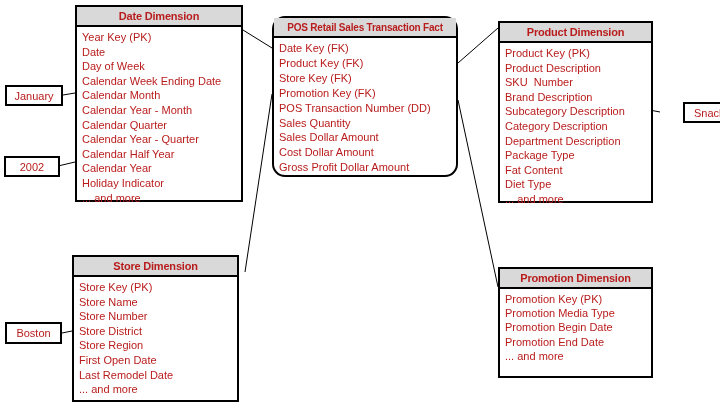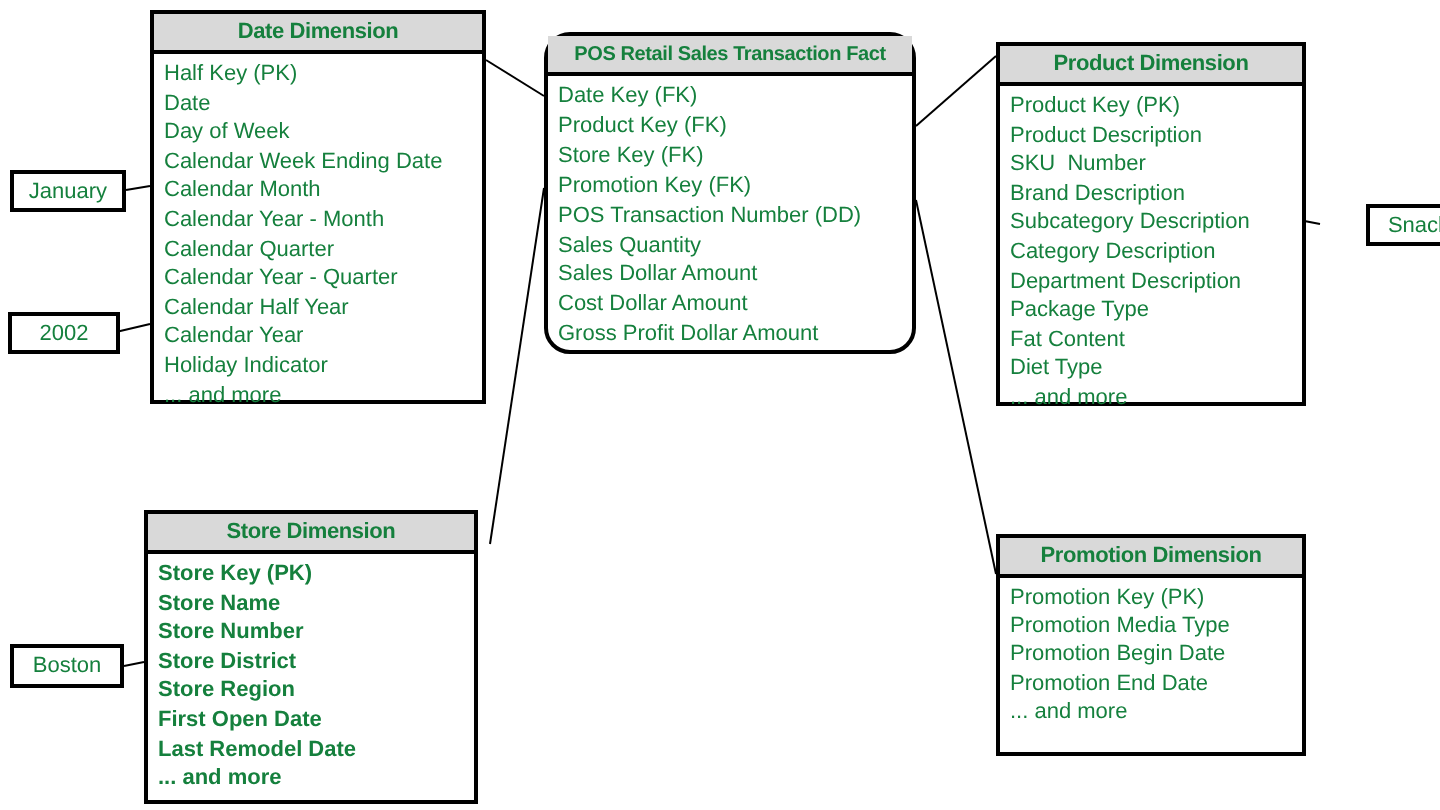--- a/index.html
+++ b/index.html
@@ -2,21 +2,21 @@
 <html><head>
 <meta charset="utf-8">
 <style>
   html, body { margin: 0; padding: 0; background: #ffffff; }
   .canvas {
     position: relative;
     width: 720px;
     height: 405px;
     background: #ffffff;
     font-family: "Liberation Sans", sans-serif;
-    color: #15803d;
+    color: #b91c1c;
     overflow: hidden;
   }
   svg.wires {
     position: absolute;
     left: 0; top: 0;
     width: 720px; height: 405px;
     pointer-events: none;
   }
   .tbox {
     position: absolute;
@@ -37,21 +37,21 @@
   }
   .tbox .bd {
     padding: 3px 0 0 5px;
     font-size: 11px;
     line-height: 14.6px;
   }
   .tbox .bd .row { white-space: pre; overflow: hidden; }
   #fact-table .hd { font-size: 10px; letter-spacing: -0.2px; padding-top: 4px; }
   #fact-table .bd { line-height: 14.9px; }
   #promotion-dim .bd { line-height: 14.2px; }
-  #store-dim .bd { line-height: 14.6px; font-weight: bold; }
+  #store-dim .bd { line-height: 14.6px; }
 
   #date-dim      { left: 75px;  top: 5px;   width: 168px; height: 197px; }
   #fact-table    { left: 272px; top: 16px;  width: 186px; height: 161px; border-radius: 13px; }
   #product-dim   { left: 498px; top: 21px;   width: 155px; height: 182px; }
   #store-dim     { left: 72px;  top: 255px; width: 167px; height: 147px; }
   #promotion-dim { left: 498px; top: 267px; width: 155px; height: 111px; }
 
   .callout {
     position: absolute;
     border: 2px solid #000000;
@@ -81,21 +81,21 @@
     <line x1="63" y1="95" x2="75" y2="93" stroke="#000" stroke-width="1"></line>
     <line x1="58" y1="166" x2="75" y2="162" stroke="#000" stroke-width="1"></line>
     <line x1="62" y1="333" x2="72" y2="331" stroke="#000" stroke-width="1"></line>
     <line x1="634" y1="107" x2="660" y2="112" stroke="#000" stroke-width="1"></line>
   </svg>
 
   <div class="tbox" id="date-dim">
     <div class="hd">Date Dimension</div>
     <div class="bd">
 
-    <div class="row">Half Key (PK)</div>
+    <div class="row">Year Key (PK)</div>
         <div class="row">Date</div>
         <div class="row">Day of Week</div>
         <div class="row">Calendar Week Ending Date</div>
         <div class="row">Calendar Month</div>
         <div class="row">Calendar Year - Month</div>
         <div class="row">Calendar Quarter</div>
         <div class="row">Calendar Year - Quarter</div>
         <div class="row">Calendar Half Year</div>
         <div class="row">Calendar Year</div>
         <div class="row">Holiday Indicator</div>

